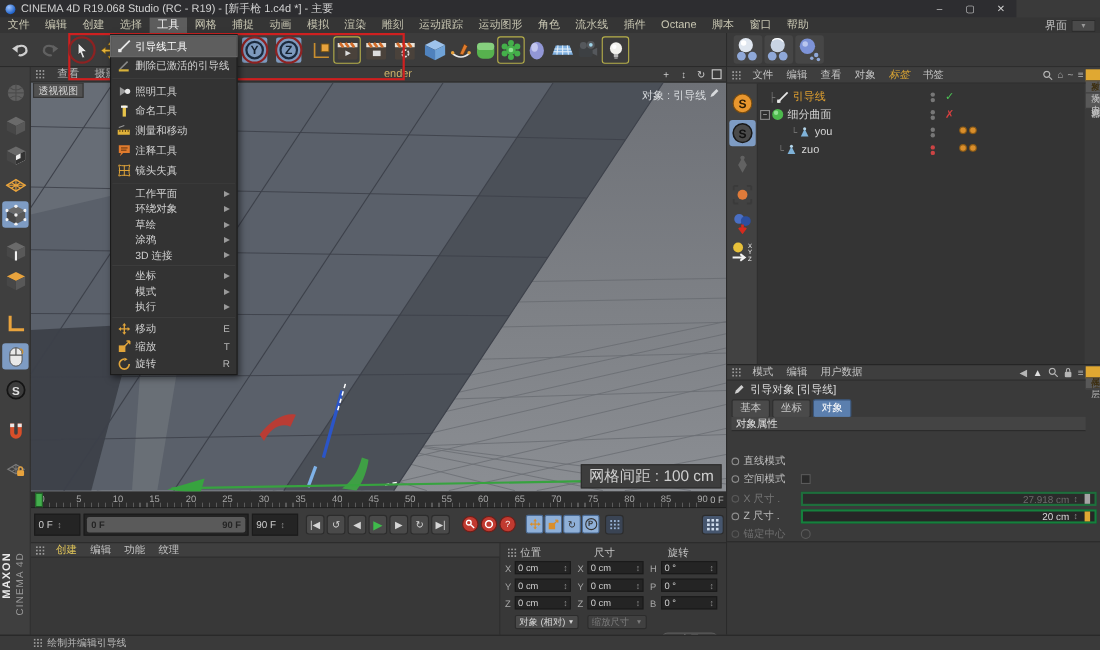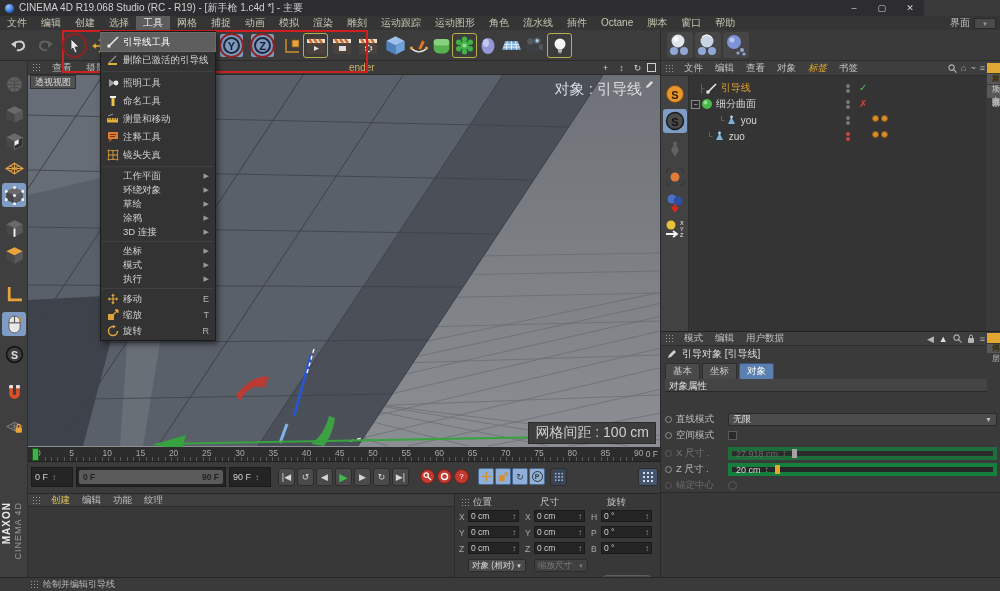--- a/index.html
+++ b/index.html
@@ -38,21 +38,21 @@
   .lpi{position:absolute;left:2px;width:24px;height:24px;border-radius:3px;display:flex;
        align-items:center;justify-content:center;}
   .lpi.on{background:#7e9cc4;}
   
   .vp-menubar{position:absolute;left:28px;top:61px;width:632px;height:14px;background:#3b3b3b;
               display:flex;align-items:center;font-size:10px;color:#b8b8b8;border-bottom:1px solid #2c2c2c;}
   .vp-menubar .mi{color:#b8b8b8;}
   .viewport{position:absolute;left:28px;top:75px;width:632px;height:372px;overflow:hidden;}
   .vp-label{position:absolute;left:2px;top:0px;background:#515151;border:1px solid #333;color:#d6d6d6;
             font-size:9px;padding:0 4px;line-height:12px;}
-  .vp-hint{position:absolute;right:6px;top:5px;color:#dadde0;font-size:15px;display:flex;gap:3px;}
+  .vp-hint{position:absolute;right:6px;top:5px;color:#dadde0;font-size:10px;display:flex;gap:3px;}
   .vp-grid-label{position:absolute;right:4px;bottom:3px;background:#3d3d3d;color:#cfcfcf;font-size:14px;
                  padding:1px 6px;border:1px solid #2c2c2c;}
   .vp-nav{margin-left:auto;display:flex;gap:3px;padding-right:4px;}
   .vp-nav span{width:13px;height:12px;color:#cfcfcf;font-size:9px;text-align:center;line-height:12px;}
   
   .dropdown{position:absolute;left:100px;top:31px;width:116px;background:#333;border:1px solid #1b1b1b;
             box-shadow:2px 3px 6px rgba(0,0,0,.5);z-index:40;padding:1px 0;font-size:10px;}
   .dmi{display:flex;align-items:center;height:18px;padding:0 6px 0 4px;color:#d2d2d2;white-space:nowrap;}
   .dmi.sub{height:14px;padding-left:22px;}
   .dmi.cmd{height:16px;}
@@ -101,22 +101,22 @@
   .atab{font-size:9.5px;color:#c9c9c9;background:#4a4a4a;border:1px solid #2e2e2e;padding:1px 7px;border-radius:2px;}
   .atab.active{background:#5b7fae;color:#fff;border-color:#3a5579;}
   .am-section{position:absolute;left:4px;top:349px;width:322px;height:13px;background:#444;color:#e0e0e0;
               font-size:9.5px;padding-left:4px;line-height:13px;border-bottom:1px solid #2a2a2a;}
   .arow{position:absolute;left:4px;width:332px;height:15px;display:flex;align-items:center;font-size:9.5px;color:#bdbdbd;}
   .adot{width:7px;height:7px;border:1.5px solid #8f8f8f;border-radius:50%;margin-right:4px;flex:0 0 7px;}
   .alabel{width:52px;white-space:nowrap;}
   .addown{flex:1;height:13px;background:#4c4c4c;border:1px solid #2a2a2a;border-radius:2px;color:#e0e0e0;
           font-size:9px;display:flex;align-items:center;padding:0 4px;}
   .addown .caret{margin-left:auto;font-size:7px;color:#bbb;}
-  .afield{flex:1;height:13px;background:#262626;border:4px solid #15803d;color:#d8d8d8;font-size:9px;
-          display:flex;align-items:center;padding:0 4px;position:relative;}
+  .afield{flex:1;height:13px;background:#262626;border:2px solid #15803d;color:#d8d8d8;font-size:9px;
+          display:flex;align-items:center;padding:0 4px;position:relative;justify-content:flex-end;}
   .afield.dis{color:#7d7d7d;}
   .spin{color:#8a8a8a;font-size:8px;margin-left:4px;}
   .handleblk{width:5px;height:9px;background:#c8c8c8;margin-left:6px;}
   .handleblk.orange{background:#e0a832;}
   .chk{width:9px;height:9px;background:#2a2a2a;border:1px solid #5a5a5a;}
   .dock-bottom{position:absolute;left:0;top:462px;width:340px;height:85px;background:#383838;border-top:1px solid #2a2a2a;}
   
   .ruler{position:absolute;left:28px;top:447px;width:632px;height:15px;background:#2c2c2c;border-bottom:1px solid #202020;}
   .ruler .ticksbg{position:absolute;left:4px;right:22px;bottom:0;height:4px;
         background:repeating-linear-gradient(90deg,#5a5a5a 0 1px,transparent 1px 6.32px);}
@@ -730,24 +730,20 @@
     <div class="am-tabs">
       <span class="atab">基本</span>
       <span class="atab">坐标</span>
       <span class="atab active">对象</span>
     </div>
     <div class="am-section">对象属性</div>
 
     <div class="arow" style="top:382px">
       <span class="adot"></span>
       <span class="alabel">直线模式</span>
-      <span class="addown">
-          <span>无限</span>
-          <span class="caret">▼</span>
-        </span>
     </div>
     <div class="arow" style="top:398px">
       <span class="adot"></span>
       <span class="alabel">空间模式</span>
       <span class="chk"></span>
     </div>
     <div class="arow" style="top:416px;opacity:.75">
       <span class="adot" style="opacity:.5"></span>
       <span class="alabel" style="color:#8a8a8a">X 尺寸 .</span>
       <span class="afield dis">

